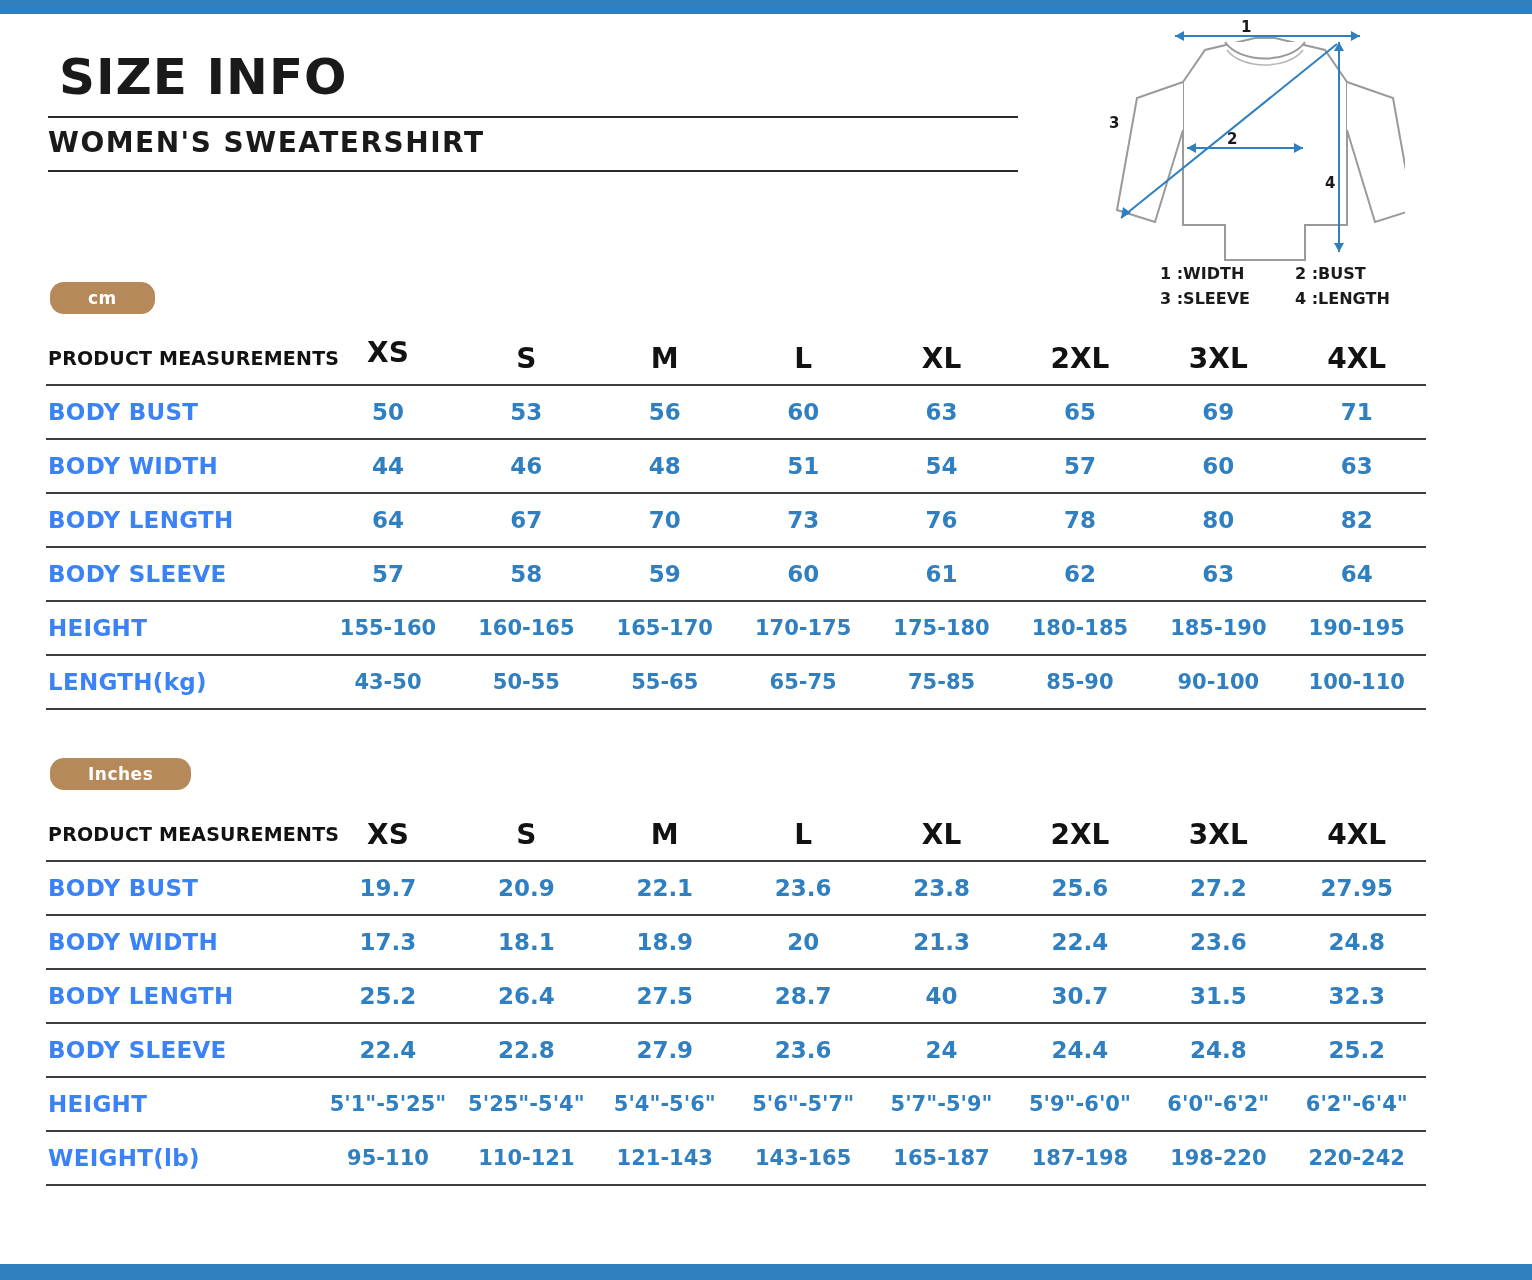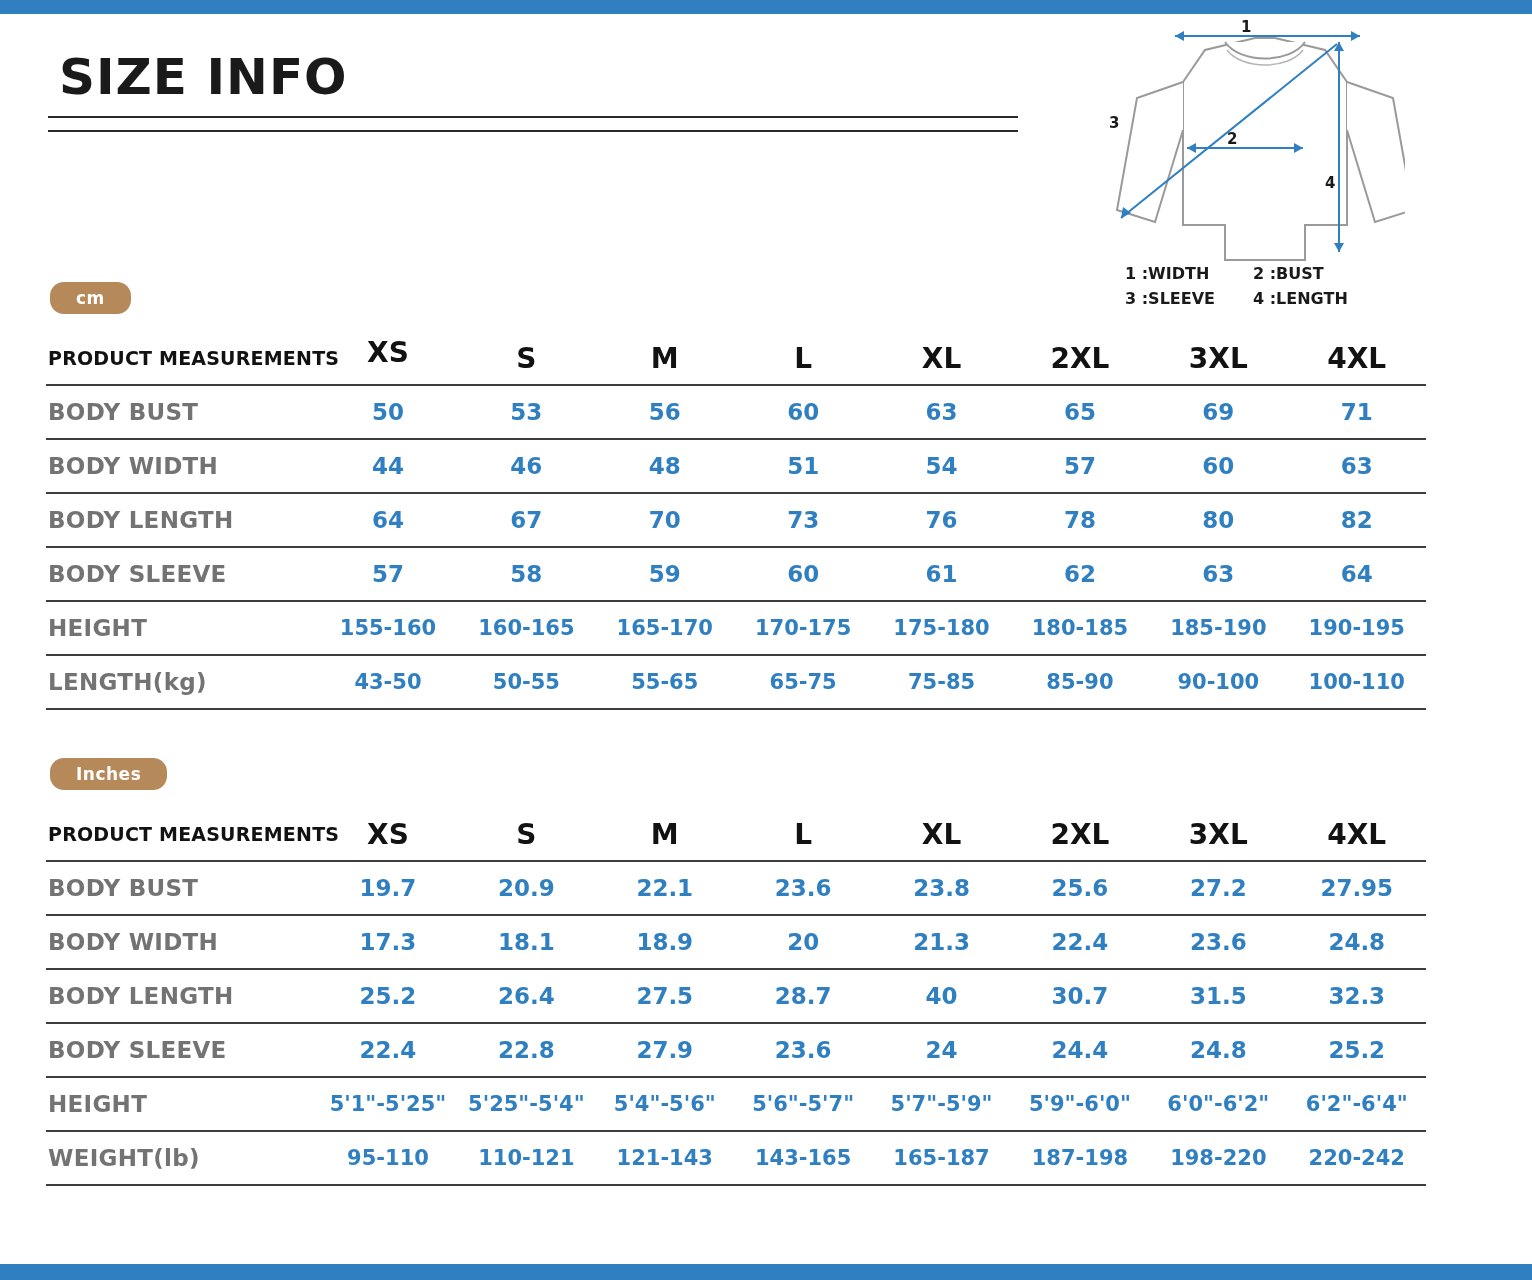--- a/index.html
+++ b/index.html
@@ -87,31 +87,32 @@
     font-size: 16px;
     font-weight: bold;
     color: #1a1a1a;
     line-height: 1.55;
   }
   .legend-row {
     display: flex;
   }
   .legend-cell {
     width: 128px;
+    margin-left: 35px;
   }
 
   
   .pill {
     display: inline-block;
     background: #b5895a;
     color: #ffffff;
     font-family: "DejaVu Sans", sans-serif;
     font-weight: bold;
     font-size: 17px;
-    padding: 6px 26px;
+    padding: 6px 38px;
     border-radius: 14px;
     letter-spacing: 0.5px;
   }
   .pill-cm {
     position: absolute;
     top: 268px;
     left: 50px;
   }
   .pill-in {
     position: absolute;
@@ -156,21 +157,21 @@
     font-weight: bold;
     font-size: 28px;
     color: #121212;
     text-align: center;
   }
   .row-label {
     text-align: left;
     font-family: "DejaVu Sans", sans-serif;
     font-weight: bold;
     font-size: 23px;
-    color: #737373;
+    color: #3b82f6;
     letter-spacing: 0.3px;
     padding-left: 2px !important;
     margin-left: 24px;
   }
   .cell {
     text-align: center;
     font-family: "DejaVu Sans", sans-serif;
     font-weight: bold;
     font-size: 23px;
     color: #2f7fc1;
@@ -188,20 +189,21 @@
 </head>
 <body>
 
 <div class="top-bar"></div>
 
 <div class="page">
 
   <div class="header">
     <h1 class="title">SIZE INFO</h1>
     <div class="rule"></div>
+    <h2 class="subtitle">WOMEN'S SWEATERSHIRT</h2>
     <div class="rule2"></div>
   </div>
 
   <div class="diagram">
     <svg width="330" height="250" viewBox="0 0 330 250" xmlns="http://www.w3.org/2000/svg">
       <g fill="none" stroke="#8a8a8a" stroke-width="2">
 
         <path d="M108 62 L108 205 L150 205 L150 240 L230 240 L230 205 L272 205 L272 62
                  L250 30 L200 18 L180 18 L130 30 Z" fill="#ffffff" stroke="#9a9a9a" stroke-width="2"></path>
 

